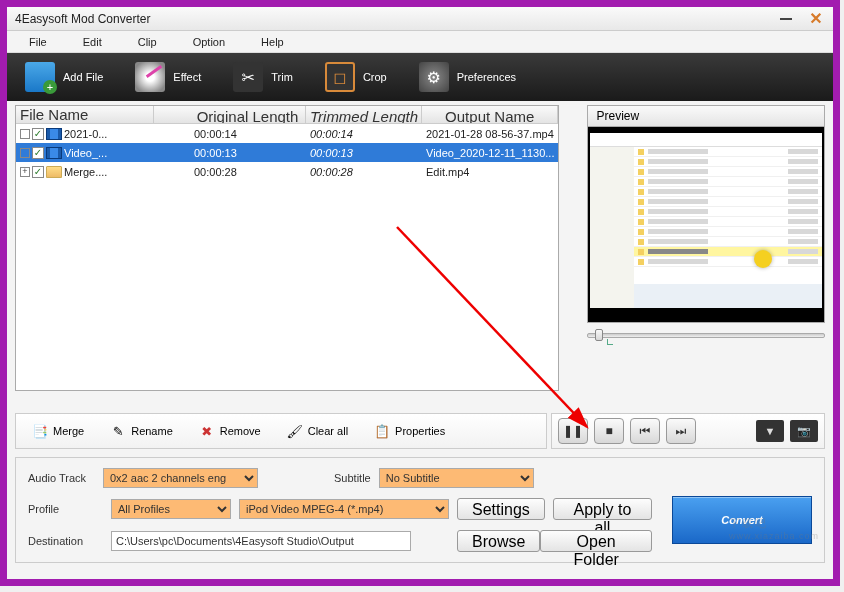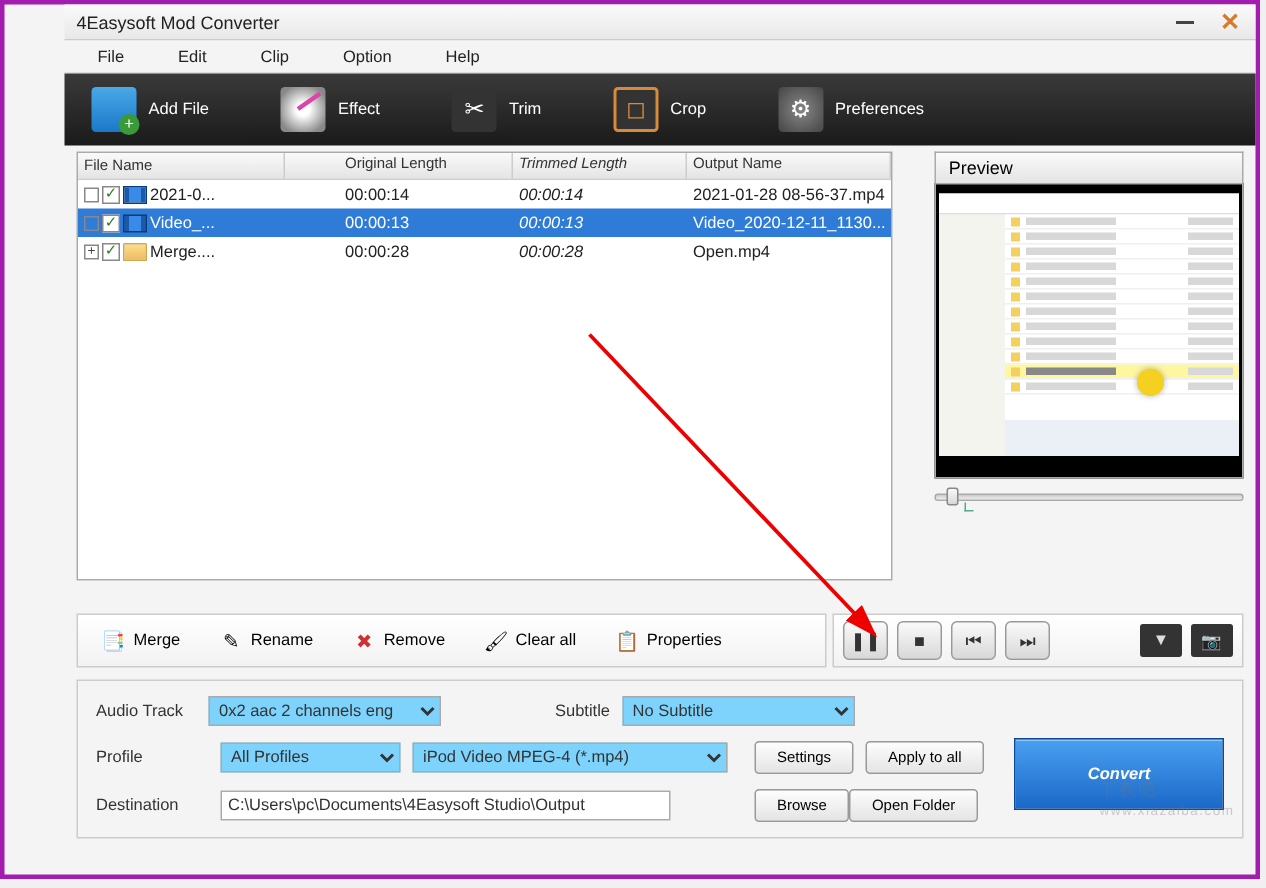--- a/index.html
+++ b/index.html
@@ -1,40 +1,40 @@
 <!DOCTYPE html>
 <html><head>
 <meta charset="utf-8">
 <style>
 * { margin: 0; padding: 0; box-sizing: border-box; font-family: Tahoma, Arial, sans-serif; font-size: 11px; }
 body { background: #f0f0f0; width: 844px; height: 592px; overflow: hidden; position: relative; }
-.window { width: 840px; height: 586px; background: #f4f4f4; border: 3px solid #a21caf; position: relative; padding-left: 40px; }
+.window { width: 840px; height: 586px; background: #f4f4f4; border: 7px solid #a21caf; position: relative; }
 .titlebar { height: 24px; background: linear-gradient(#fafafa,#e8e8e8); display: flex; align-items: center; padding: 0 8px; border-bottom: 1px solid #ccc; }
 .titlebar span { font-size: 12px; color: #222; }
 .titlebar .wincontrols { margin-left: auto; display: flex; gap: 12px; }
 .wincontrols div { width: 18px; height: 14px; cursor: pointer; display: flex; align-items: center; justify-content: center; }
 .minbtn::after { content:""; display:block; width:12px; height:2px; background:#444; }
 .closebtn { color:#d77b2b; font-weight:bold; font-size:16px; }
 .menubar { height: 22px; background:#f4f4f4; display:flex; align-items:center; border-bottom:1px solid #ddd; padding:0 4px; }
 .menubar div { padding:3px 18px; cursor:pointer; color:#222; }
-.toolbar { height: 48px; background: linear-gradient(#3a3a3a,#1a1a1a); display:flex; align-items:center; padding:0 18px; gap:48px; }
+.toolbar { height: 48px; background: linear-gradient(#3a3a3a,#1a1a1a); display:flex; align-items:center; padding:0 18px; gap:32px; }
 .toolbtn { display:flex; align-items:center; gap:8px; color:#fff; font-size:13px; cursor:pointer; }
 .toolbtn .ticon { width:30px; height:30px; border-radius:3px; display:flex; align-items:center; justify-content:center; font-size:16px; }
 .ic-add { background:linear-gradient(#4aa8e8,#1a78c8); position:relative; }
 .ic-add::after { content:"+"; position:absolute; bottom:-2px; right:-2px; background:#3a9a3a; color:#fff; width:14px; height:14px; border-radius:50%; font-size:11px; line-height:14px; text-align:center; }
 .ic-effect { background:radial-gradient(circle,#fff 20%,#888 80%); border-radius:50%; position:relative; }
 .ic-effect::after { content:""; position:absolute; width:18px; height:3px; background:#d4a; transform:rotate(-35deg); top:8px; left:10px; }
 .ic-trim { background:#333; color:#fff; }
 .ic-crop { background:#333; border:2px solid #d88a3a; color:#d88a3a; }
 .ic-pref { background:radial-gradient(circle,#888,#444); border-radius:50%; color:#fff; }
 .mainarea { display:flex; padding: 4px 8px 0 8px; gap:8px; }
 .leftcol { flex:1; }
 .filelist { border:1px solid #aaa; background:#fff; height:286px; overflow:hidden; }
 .flheader { display:flex; background:linear-gradient(#fafafa,#e4e4e4); border-bottom:1px solid #ccc; height:18px; }
-.flheader div { padding:2px 4px; border-right:1px solid #ccc; font-size:10px; color:#333; overflow:hidden; white-space:nowrap; }
+.flheader div { padding:2px 4px; border-right:1px solid #ccc; font-size:15px; color:#333; overflow:hidden; white-space:nowrap;text-align:center; }
 .flrow { display:flex; height:19px; align-items:center; }
 .flrow.sel { background:#2f7bd8; color:#fff; }
 .flrow:not(.sel) { color:#222; }
 .flcell { padding:1px 4px; overflow:hidden; white-space:nowrap; text-overflow:ellipsis; }
 .c1 { width:138px; display:flex; align-items:center; gap:2px; }
 .c2 { width:116px;margin-left:36px; }
 .c3 { width:116px;font-style:italic; }
 .c4 { flex:1; }
 .chk { width:12px; height:12px; border:1px solid #888; background:#fff; display:inline-flex; align-items:center; justify-content:center; color:#2a7a2a; font-size:10px; line-height:1; }
 .ficon { width:16px; height:12px; display:inline-block; }
@@ -62,22 +62,22 @@
 .actionrow { margin:22px 8px 0 8px; display:flex; gap:4px; }
 .actleft { flex:1; background:linear-gradient(#fff,#f2f2f2); border:1px solid #ccc; height:36px; display:flex; align-items:center; padding:0 4px; gap:2px; }
 .abtn { display:flex; align-items:center; gap:5px; padding:4px 12px; cursor:pointer; border-radius:3px; }
 .abtn .aicon { width:16px; height:16px; display:flex; align-items:center; justify-content:center; font-size:13px; }
 .actright { width:274px; background:linear-gradient(#fff,#f2f2f2); border:1px solid #ccc; height:36px; display:flex; align-items:center; padding:0 6px; gap:6px; }
 .pbtn { width:30px; height:26px; background:linear-gradient(#fafafa,#d8d8d8); border:1px solid #999; border-radius:4px; display:flex; align-items:center; justify-content:center; cursor:pointer; color:#333; font-size:12px; }
 .snapbtn { width:28px; height:22px; background:#333; border-radius:2px; display:flex; align-items:center; justify-content:center; color:#ddd; font-size:11px; cursor:pointer; }
 .bottompanel { margin:8px 8px 0 8px; border:1px solid #ccc; background:#f4f4f4; padding:10px 12px; display:grid; grid-template-columns:75px 1fr auto; gap:10px 8px; align-items:center; position:relative; }
 .blabel { color:#333; }
 .binput { height:20px; border:1px solid #aaa; background:#fff; padding:2px 4px; color:#333; }
-.bselect { height:20px; border:1px solid #aaa; background:#7dd3fc; padding:1px 2px; color:#333; }
-.bbtn { height:22px; padding:2px 14px; background:linear-gradient(#fdfdfd,#e4e4e4); border:1px solid #999; border-radius:3px; cursor:pointer; font-size:10px; }
+.bselect { height:20px; border:1px solid #aaa; background:#fdba74; padding:1px 2px; color:#333; }
+.bbtn { height:22px; padding:2px 14px; background:linear-gradient(#fdfdfd,#e4e4e4); border:1px solid #999; border-radius:3px; cursor:pointer; font-size:16px; }
 .row1 { grid-column:1/4; display:flex; align-items:center; gap:8px; }
 .row1 .sp { width:60px; }
 .convert-btn { position:absolute; right:12px; top:38px; width:140px; height:48px; background:linear-gradient(#4aa0f0,#1a68c8); border:1px solid #0a4898; border-radius:0; color:#fff; font-size:18px; font-weight:bold; font-style:italic; display:flex; align-items:center; justify-content:center; cursor:pointer; box-shadow:inset 0 1px 0 rgba(255,255,255,.4); }
 .row2 { display:flex; gap:8px; grid-column:2/3; }
 .row2btns { display:flex; gap:8px; grid-column:3/4; margin-right:160px; }
 .row3field { grid-column:2/3; }
 .row3btns { display:flex; gap:0; grid-column:3/4; margin-right:160px; }
 .arrow { position:absolute; pointer-events:none; z-index:50; }
 .watermark { position:absolute; right:14px; bottom:38px; color:rgba(120,120,120,.35); font-size:16px; font-family:"Microsoft YaHei",sans-serif; letter-spacing:2px; pointer-events:none; }
 .watermark small { display:block; font-size:9px; letter-spacing:1px; }
@@ -160,21 +160,21 @@
             </div>
             <div class="flrow">
               <div class="flcell c1">
                 <span class="treebox">+</span>
                 <span class="chk">✓</span>
                 <span class="ficon folder"></span>
                 <span>Merge....</span>
               </div>
               <div class="flcell c2">00:00:28</div>
               <div class="flcell c3">00:00:28</div>
-              <div class="flcell c4">Open.mp4</div>
+              <div class="flcell c4">Edit.mp4</div>
             </div>
           </div>
       </div>
     </div>
 
     <div class="rightcol">
       <div class="preview-label">Preview</div>
       <div class="preview-box">
         <div class="previmg">
           <div class="ptop"></div>

